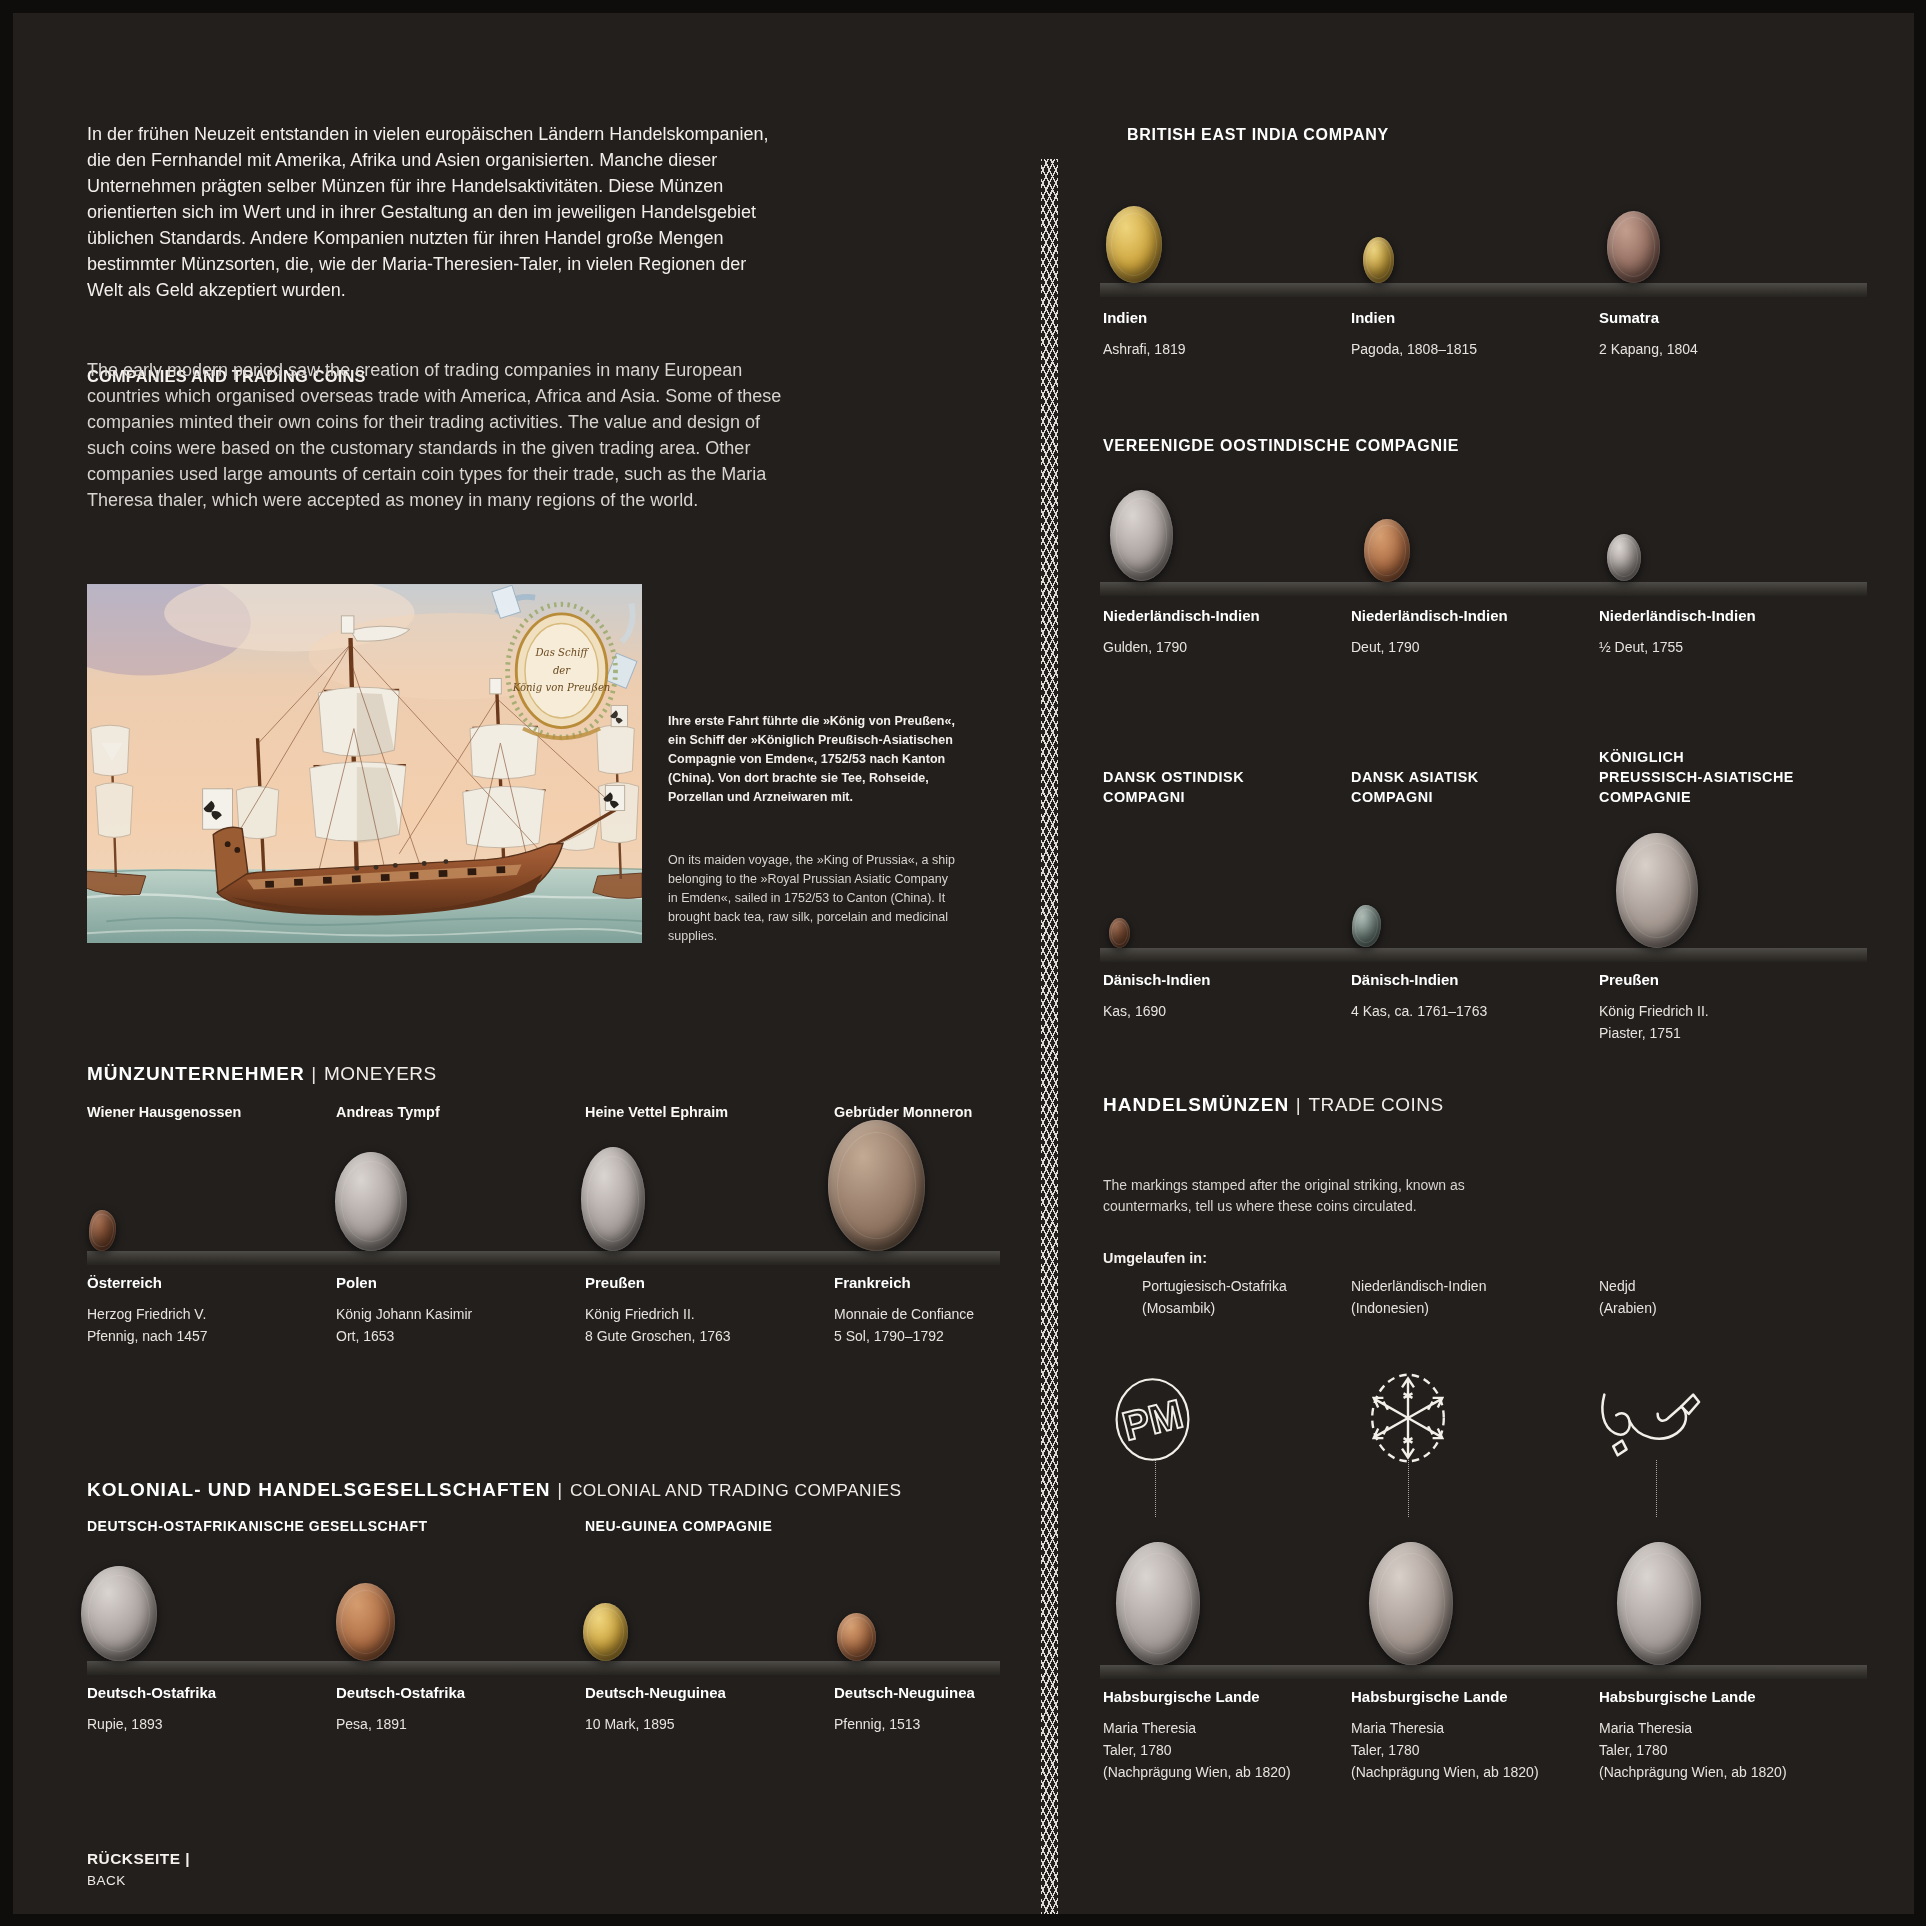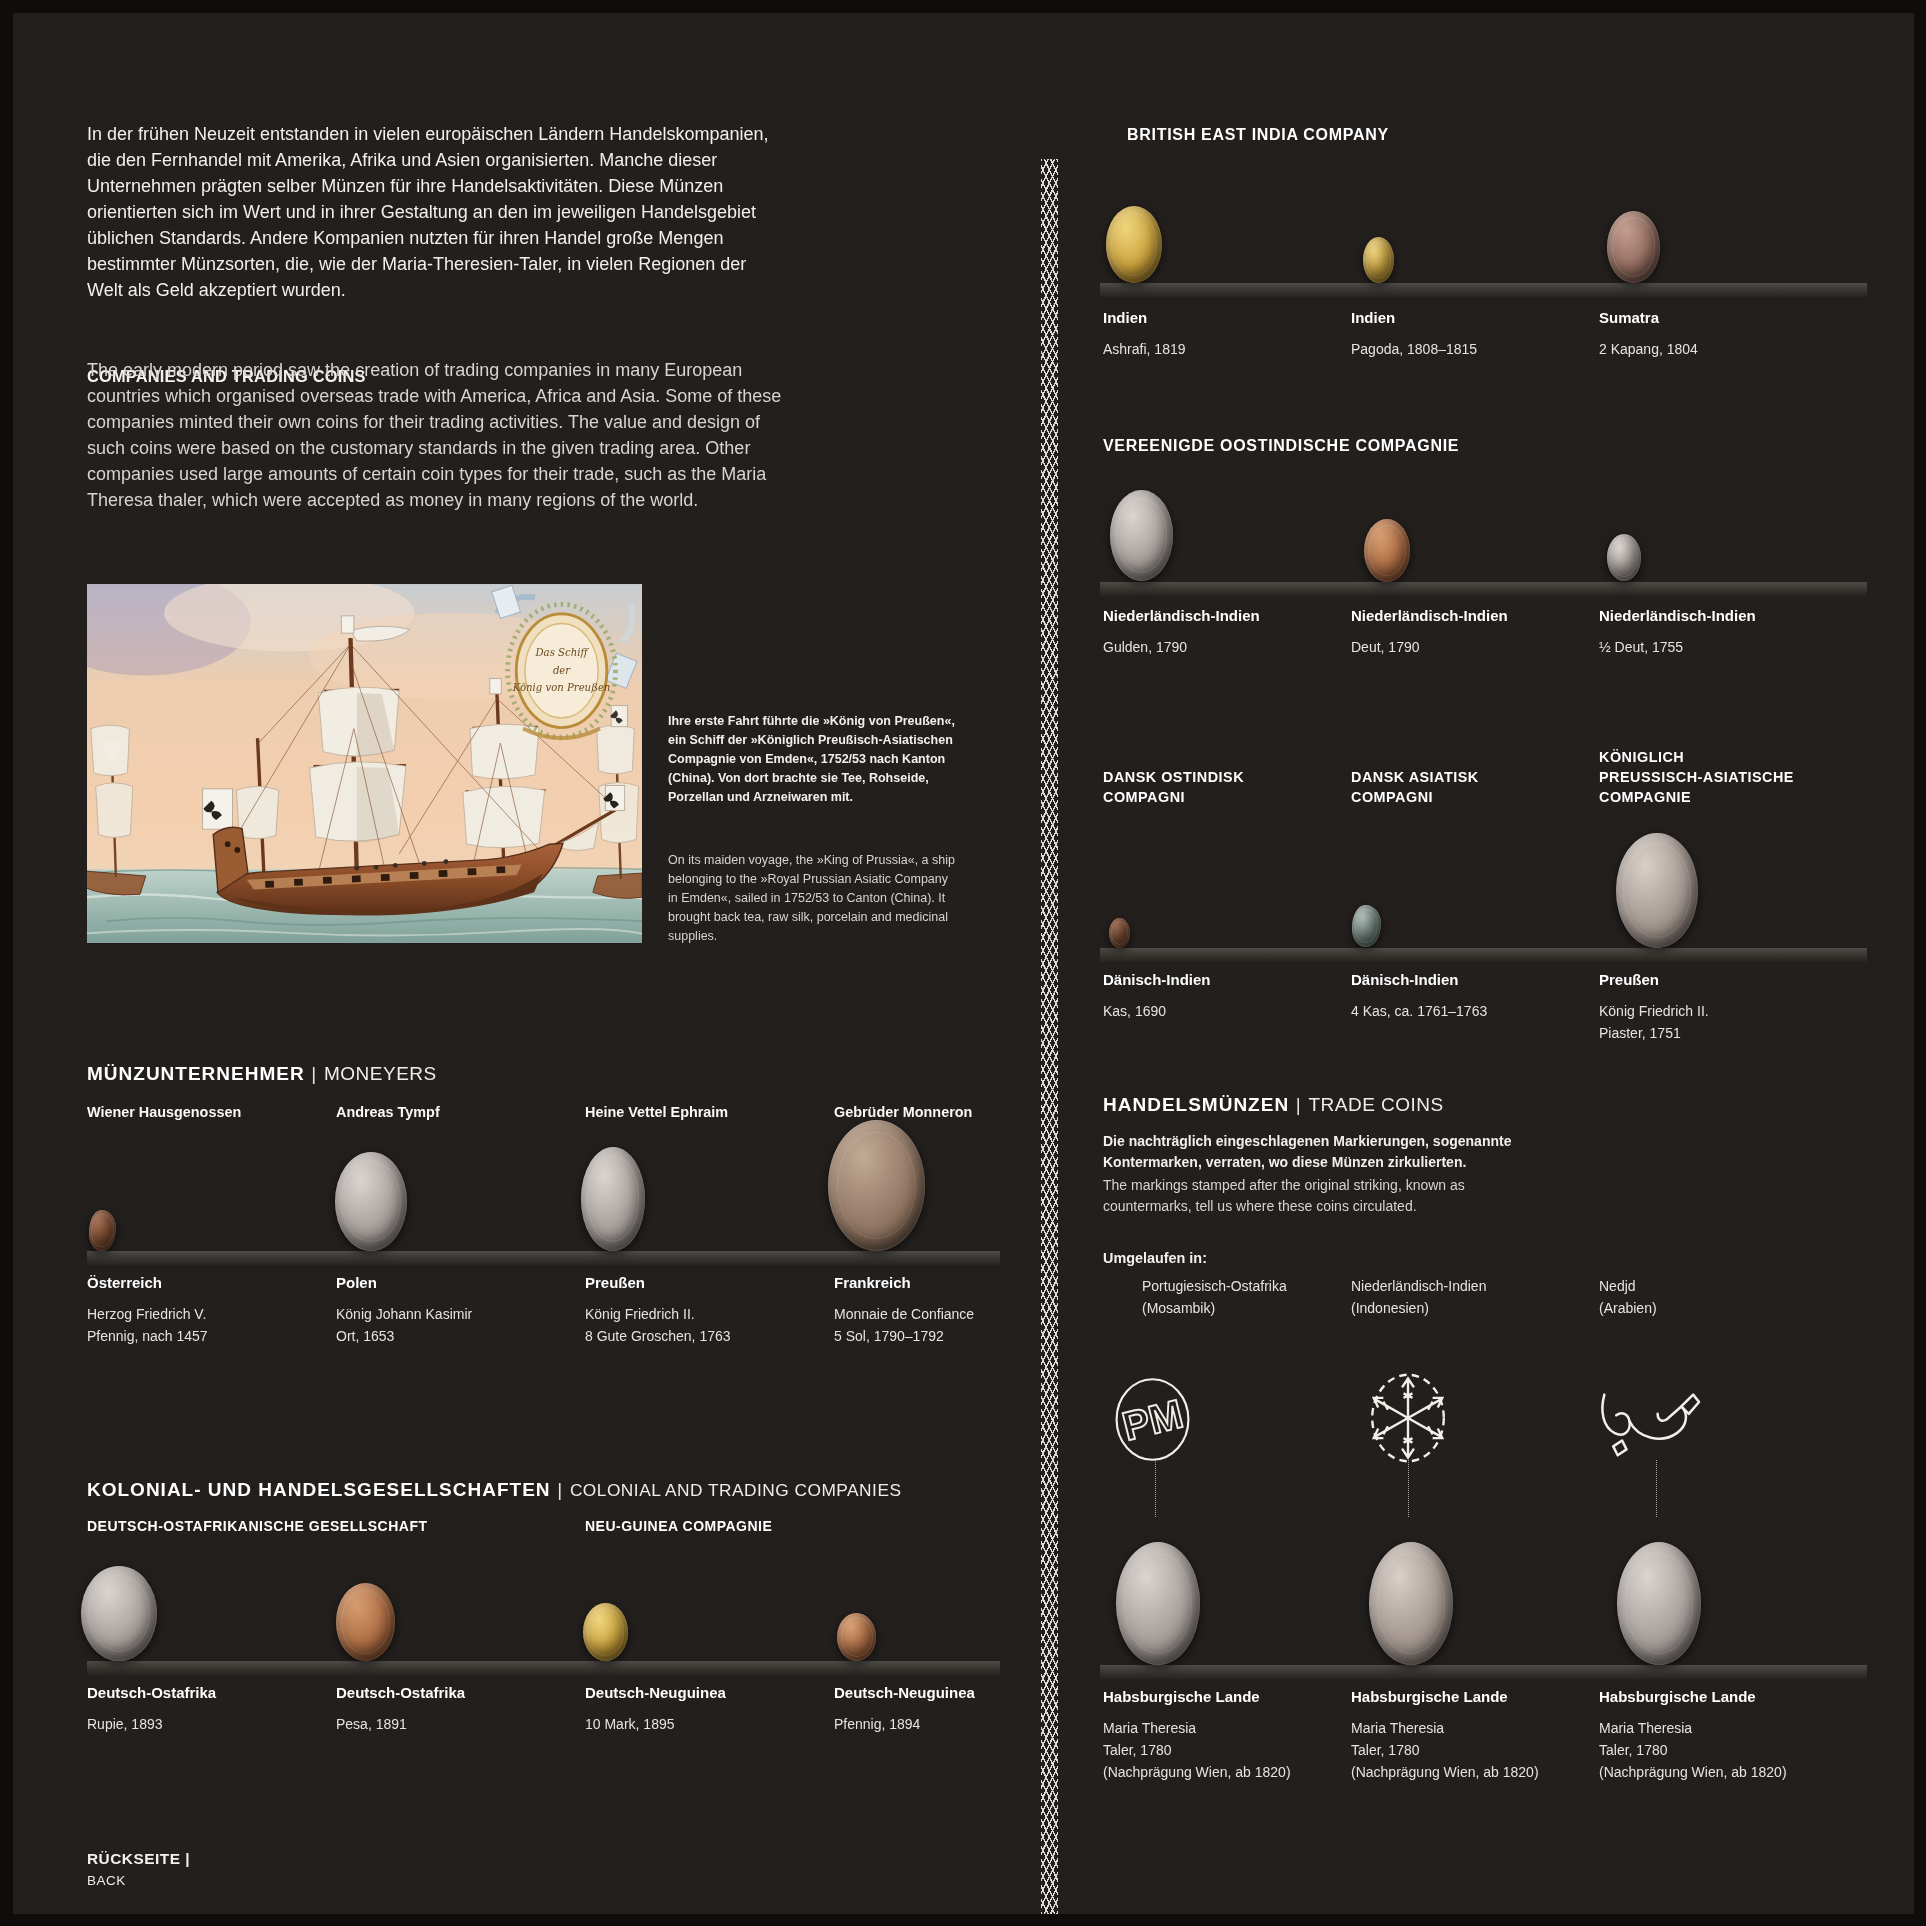--- a/index.html
+++ b/index.html
@@ -245,21 +245,21 @@
   <div class="abs" style="left:336px;top:1685px;">
     <div class="lb">Deutsch-Ostafrika</div>
     <div class="ld">Pesa, 1891</div>
   </div>
   <div class="abs" style="left:585px;top:1685px;">
     <div class="lb">Deutsch-Neuguinea</div>
     <div class="ld">10 Mark, 1895</div>
   </div>
   <div class="abs" style="left:834px;top:1685px;">
     <div class="lb">Deutsch-Neuguinea</div>
-    <div class="ld">Pfennig, 1894</div>
+    <div class="ld">Pfennig, 1513</div>
   </div>
 
   <div class="abs backlbl" style="left:87px;top:1850px;">RÜCKSEITE |</div>
   <div class="abs backlbl2" style="left:87px;top:1873px;">BACK</div>
 
   <div class="divider"></div>
 
   <div class="abs hr" style="left:1103px;top:126px;margin-left:24px;">BRITISH EAST INDIA COMPANY</div>
 
   <div class="shelf" style="left:1100px;top:283px;width:767px;"></div>
@@ -329,21 +329,20 @@
   </div>
   <div class="abs" style="left:1599px;top:972px;">
     <div class="lb">Preußen</div>
     <div class="ld">König Friedrich II.</div>
     <div class="ld">Piaster, 1751</div>
   </div>
 
   <div class="abs hsec hsec2" style="left:1103px;top:1094px;">
     <span>HANDELSMÜNZEN</span><span class="pipe">|</span><span class="en">TRADE COINS</span>
   </div>
-  <div class="abs tintro" style="left:1103px;top:1131px;">Die nachträglich eingeschlagenen Markierungen, sogenannte Kontermarken, verraten, wo diese Münzen zirkulierten.</div>
   <div class="abs tintro en" style="left:1103px;top:1175px;">The markings stamped after the original striking, known as countermarks, tell us where these coins circulated.</div>
 
   <div class="abs" style="left:1103px;top:1250px;font-size:14.4px;font-weight:700;">Umgelaufen in:</div>
 
   <div class="abs ld" style="left:1103px;top:1275px;margin-left:39px;">
     <div>Portugiesisch-Ostafrika</div>
     <div>(Mosambik)</div>
   </div>
   <div class="abs ld" style="left:1351px;top:1275px;">
     <div>Niederländisch-Indien</div>

